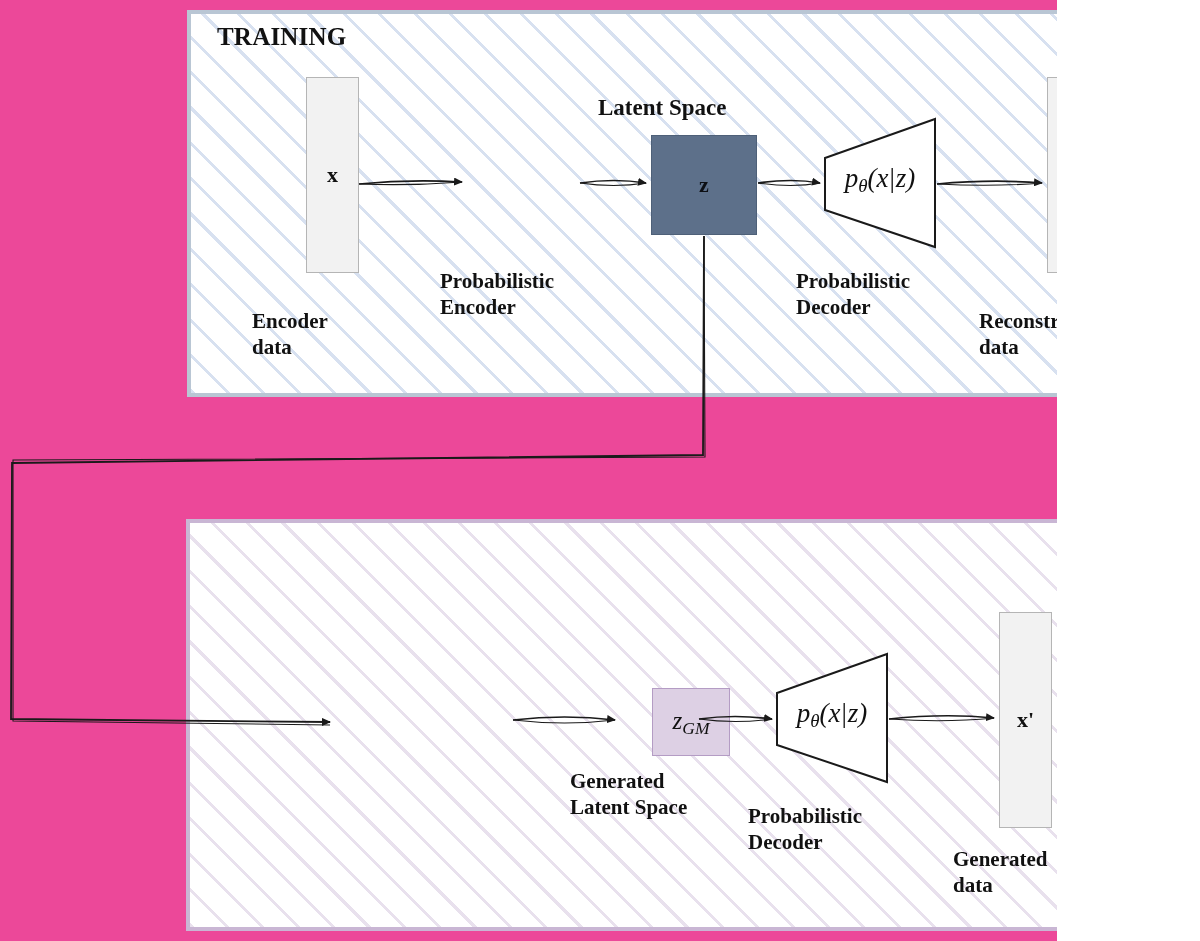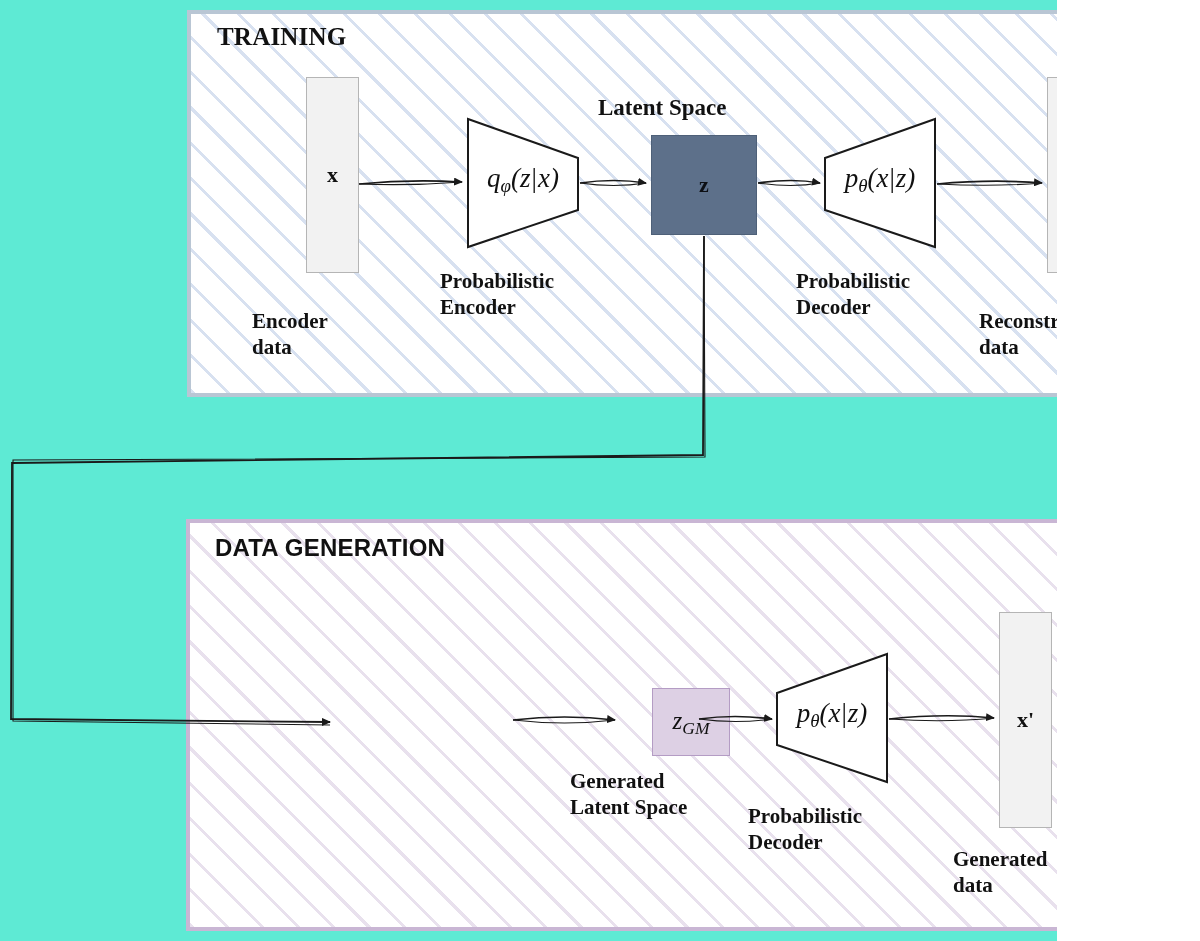--- a/index.html
+++ b/index.html
@@ -8,21 +8,21 @@
     padding: 0;
     background: #ffffff;
   }
   body {
     font-family: "Liberation Serif", "DejaVu Serif", serif;
   }
   #canvas {
     position: relative;
     width: 1057px;
     height: 941px;
-    background: #5eead4;
+    background: #ec4899;
     overflow: hidden;
   }
 
   
   .panel {
     position: absolute;
     box-sizing: border-box;
     background-color: #ffffff;
   }
   .panel-training {
@@ -164,28 +164,20 @@
 
   <div class="panel panel-training"></div>
   <div class="panel-title serif">TRAINING</div>
 
   <div class="node data-bar" style="left:306px; top:77px; width:53px; height:196px;">
     <span class="node-label">x</span>
   </div>
   <div class="caption bold" style="left:252px; top:308px; width:162px;">Encoder
 data</div>
 
-  <div class="trap" style="left:467px; top:118px; width:112px; height:130px;">
-    <svg width="112" height="130" viewBox="0 0 112 130" aria-hidden="true">
-      <polygon points="1,1 111,40 111,92 1,129" fill="#ffffff" stroke="#1a1a1a" stroke-width="2"></polygon>
-    </svg>
-    <div class="formula" style="top:45px;">
-      <span>q</span><span class="sub">φ</span><span>(</span><span>z</span><span class="bar-sep">|</span><span>x</span><span>)</span>
-    </div>
-  </div>
   <div class="caption bold" style="left:440px; top:268px; width:168px;">Probabilistic
 Encoder</div>
 
   <div class="caption bold" style="left:598px; top:94px; width:212px; font-size:23px;">Latent Space</div>
   <div class="node latent-box" style="left:651px; top:135px; width:106px; height:100px;">
     <span class="node-label">z</span>
   </div>
 
   <div class="trap" style="left:824px; top:118px; width:112px; height:130px;">
     <svg width="112" height="130" viewBox="0 0 112 130" aria-hidden="true">
@@ -198,21 +190,20 @@
   <div class="caption bold" style="left:796px; top:268px; width:168px;">Probabilistic
 Decoder</div>
 
   <div class="node data-bar" style="left:1047px; top:77px; width:53px; height:196px;">
     <span class="node-label">x'</span>
   </div>
   <div class="caption bold" style="left:979px; top:308px; width:190px;">Reconstructed
 data</div>
 
   <div class="panel panel-generation"></div>
-  <div class="panel-title sans">DATA GENERATION</div>
 
 
   <div class="node zgm-box" style="left:652px; top:688px; width:78px; height:68px;">
     <span class="node-label">
       <span>z</span><span class="sub">GM</span>
     </span>
   </div>
   <div class="caption bold" style="left:570px; top:768px; width:180px;">Generated
 Latent Space</div>
 

